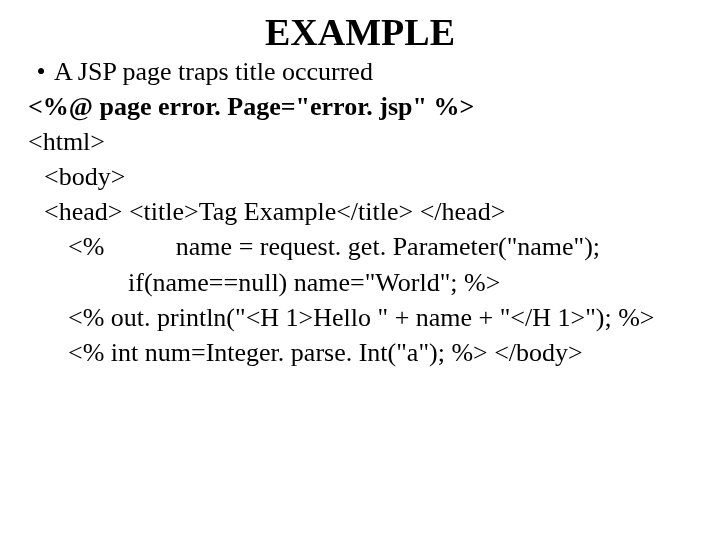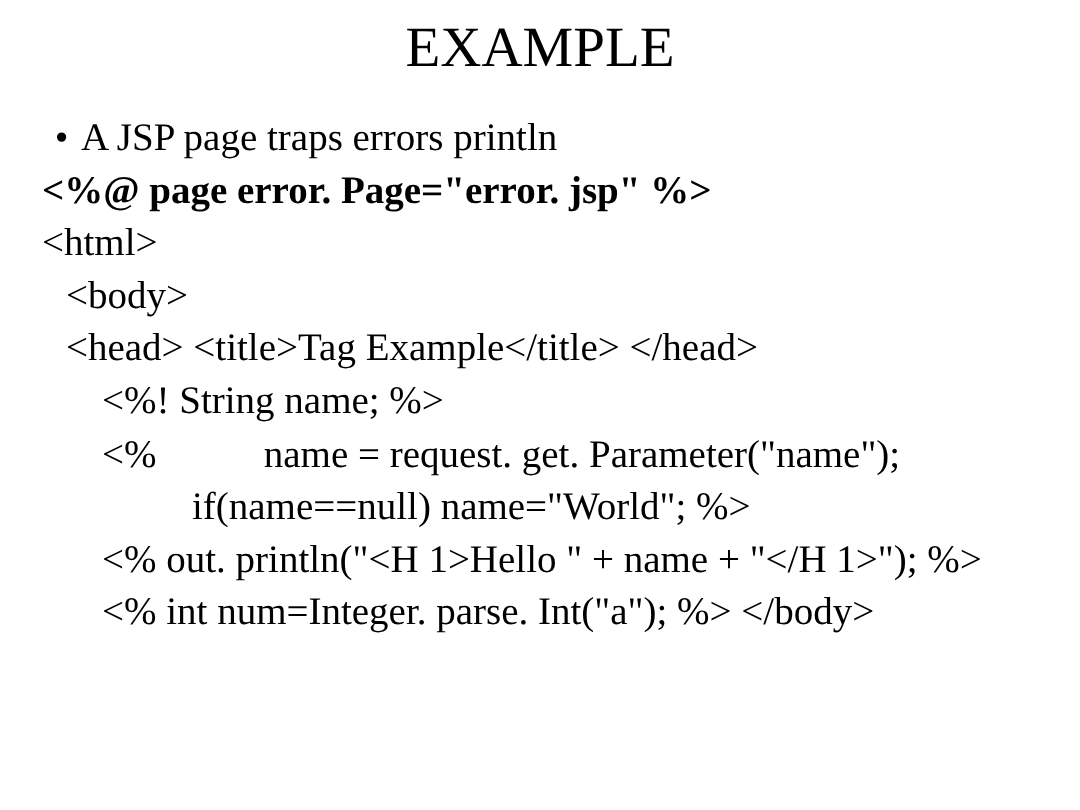--- a/index.html
+++ b/index.html
@@ -7,22 +7,22 @@
       width: 720px;
       height: 540px;
       background: #fff;
       font-family: "Times New Roman", Times, serif;
       color: #000;
       padding: 10px 28px;
     }
     .title {
       font-size: 38px;
       text-align: center;
-      margin-bottom: 20px;
-      font-weight: normal;
+      margin-bottom: 0;
+      font-weight: bold;
     }
     .content {
       font-size: 26px;
       line-height: 1.35;
     }
     .bullet-line {
       display: flex;
       align-items: baseline;
     }
     .bullet {
@@ -38,26 +38,25 @@
   </style>
 </head>
 <body>
 
 <div class="title">EXAMPLE</div>
 
 <div class="content">
 
   <div class="bullet-line">
     <span class="bullet">•</span>
-    <span class="line">A JSP page traps errors println</span>
+    <span class="line">A JSP page traps title occurred</span>
   </div>
 
   <div class="line bold">&lt;%@ page error. Page="error. jsp" %&gt;</div>
   <div class="line">&lt;html&gt;</div>
   <div class="line ind1">&lt;body&gt;</div>
   <div class="line ind1">&lt;head&gt; &lt;title&gt;Tag Example&lt;/title&gt; &lt;/head&gt;</div>
-  <div class="line ind2">&lt;%! String name; %&gt;</div>
   <div class="line ind2">&lt;%           name = request. get. Parameter("name");</div>
   <div class="line ind3">if(name==null) name="World"; %&gt;</div>
   <div class="line ind2">&lt;% out. println("&lt;H 1&gt;Hello " + name + "&lt;/H 1&gt;"); %&gt;</div>
   <div class="line ind2">&lt;% int num=Integer. parse. Int("a"); %&gt; &lt;/body&gt;</div>
 
 </div>
 
 </body></html>

